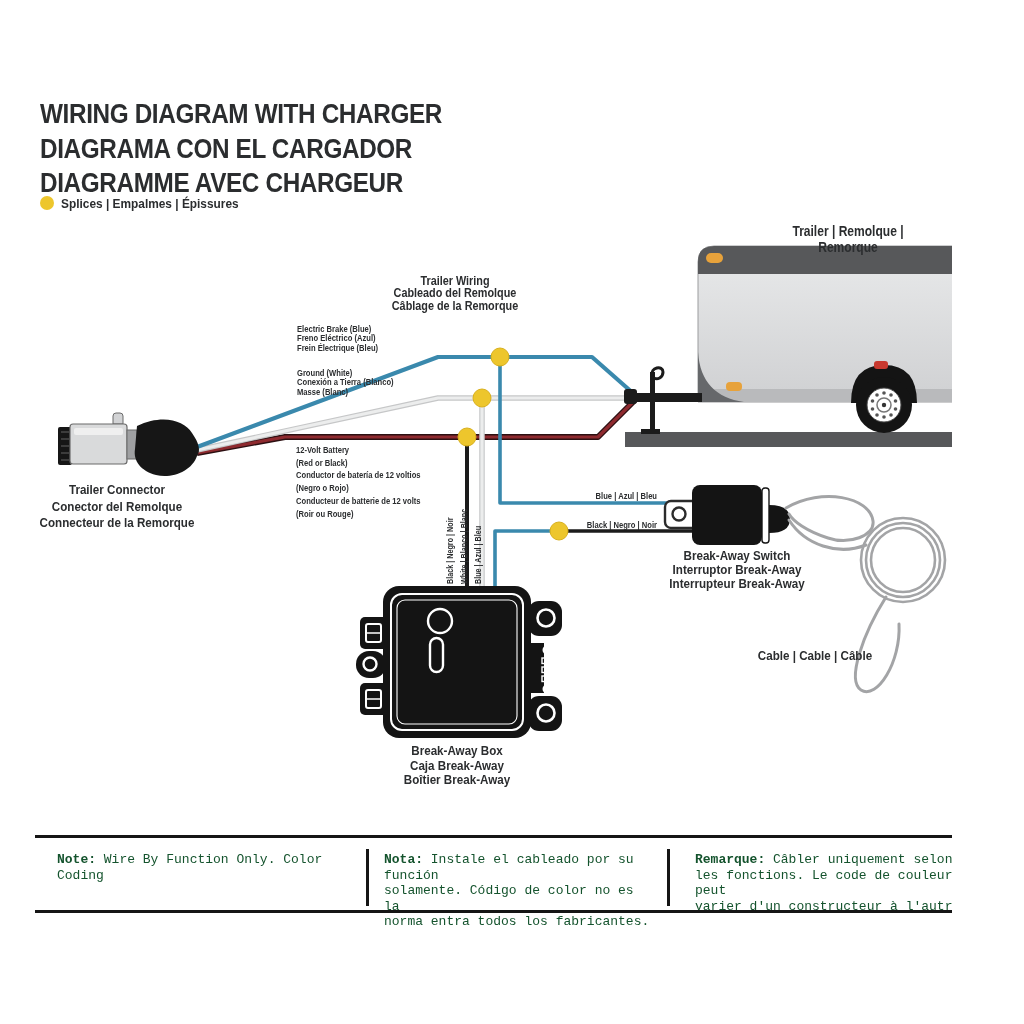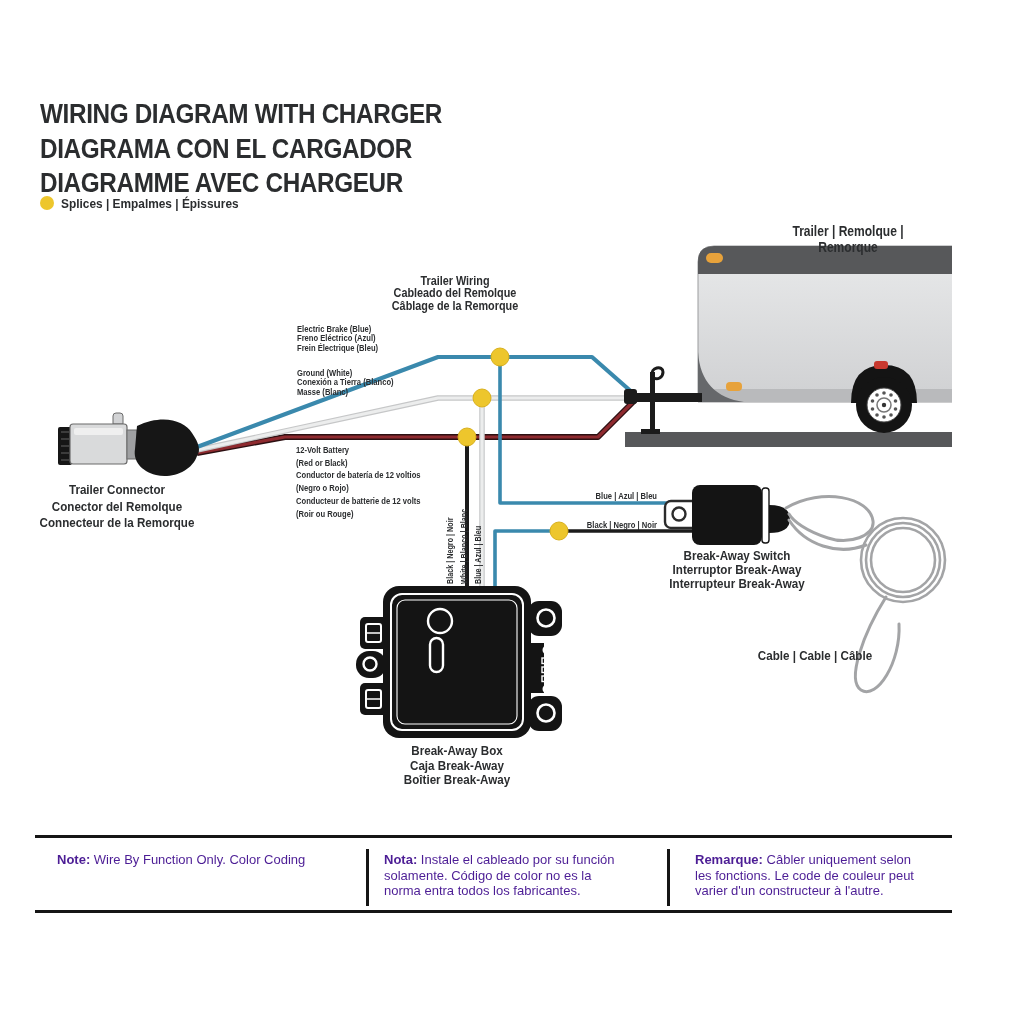--- a/index.html
+++ b/index.html
@@ -18,21 +18,21 @@
   .llbl{font-weight:700;transform:scaleX(.8);transform-origin:0 0;white-space:nowrap;}
   
   .rlbl{font-weight:700;transform:scaleX(.8);transform-origin:100% 0;text-align:right;white-space:nowrap;}
   
   .vlbl{font-size:9px;line-height:10px;height:10px;font-weight:700;white-space:nowrap;
         transform:rotate(-90deg) scaleX(.8);transform-origin:0 100%;}
   .small{font-size:9.5px;line-height:9.4px;}
   .batt{font-size:9.5px;line-height:12.7px;}
   
   .rule{background:#151515;}
-  .note{font-size:13px;line-height:15.5px;font-weight:400;color:#4c1d95;}
+  .note{font-size:13px;line-height:15.5px;font-weight:400;color:#14532d;font-family:Liberation Mono, monospace;}
   .note b{font-weight:700;}
   svg{display:block;}
 </style>
 </head>
 <body>
 
 <div class="stage">
 
   <svg class="abs" style="left:0;top:0;" width="1024" height="1024" viewBox="0 0 1024 1024">
     <defs>

